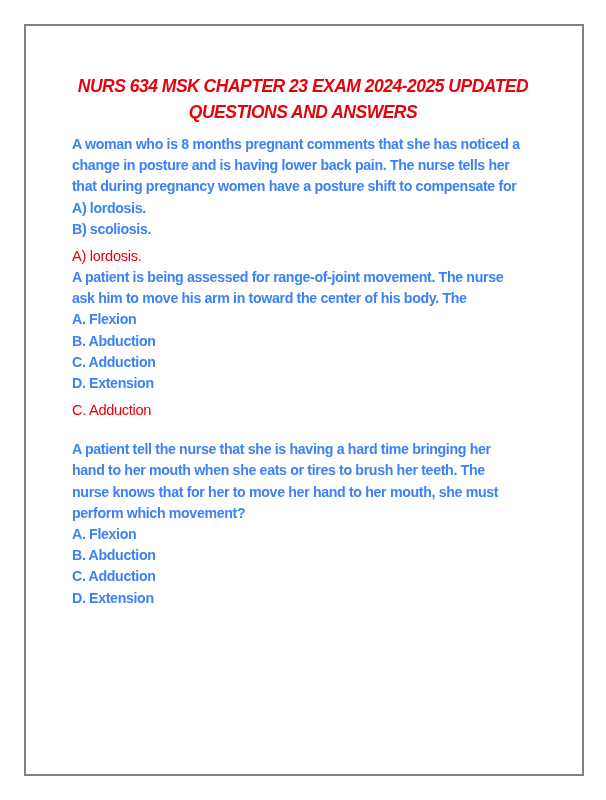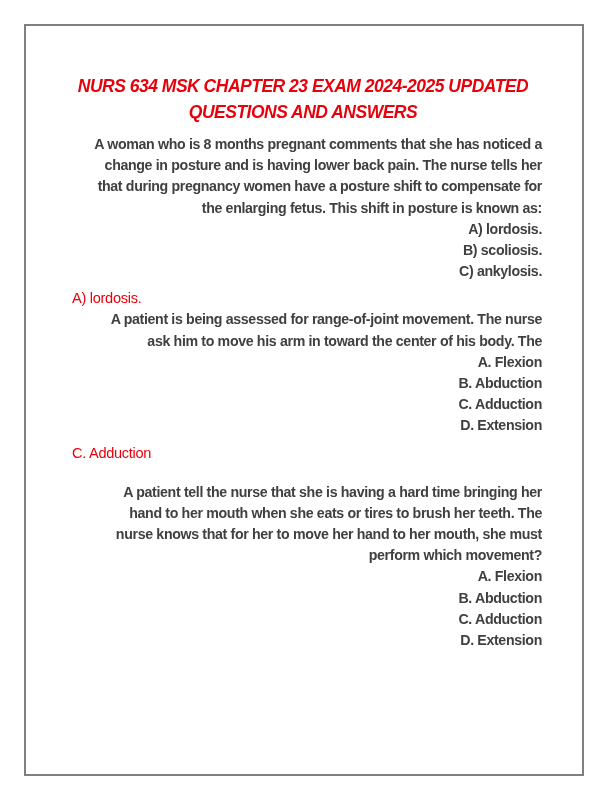--- a/index.html
+++ b/index.html
@@ -43,22 +43,21 @@
       left: 72px;
       top: 134px;
       width: 470px;
     }
     .q-text, .option {
       font-weight: bold;
       font-size: 14.2px;
       letter-spacing: -0.35px;
       line-height: 21.2px;
       white-space: nowrap;
-      color: #404040;
-      text-align: right;
+      color: #3b82f6;
     }
     .answer {
       font-size: 14.6px;
       letter-spacing: -0.3px;
       line-height: 21px;
       color: #e8000b;
       white-space: nowrap;
     }
     .q1-answer { margin-top: 6px; }
     .q2 { }
@@ -74,24 +73,22 @@
   <div>NURS 634 MSK CHAPTER 23 EXAM 2024-2025 UPDATED</div>
   <div>QUESTIONS AND ANSWERS</div>
 </div>
 
 <div class="content">
 
   <div class="question q1">
     <div class="q-text">A woman who is 8 months pregnant comments that she has noticed a</div>
     <div class="q-text">change in posture and is having lower back pain. The nurse tells her</div>
     <div class="q-text">that during pregnancy women have a posture shift to compensate for</div>
-    <div class="q-text">the enlarging fetus. This shift in posture is known as:</div>
     <div class="option">A) lordosis.</div>
     <div class="option">B) scoliosis.</div>
-    <div class="option">C) ankylosis.</div>
     <div class="answer q1-answer">A) lordosis.</div>
   </div>
 
   <div class="question q2">
     <div class="q-text">A patient is being assessed for range-of-joint movement. The nurse</div>
     <div class="q-text">ask him to move his arm in toward the center of his body. The</div>
     <div class="option">A. Flexion</div>
     <div class="option">B. Abduction</div>
     <div class="option">C. Adduction</div>
     <div class="option">D. Extension</div>

